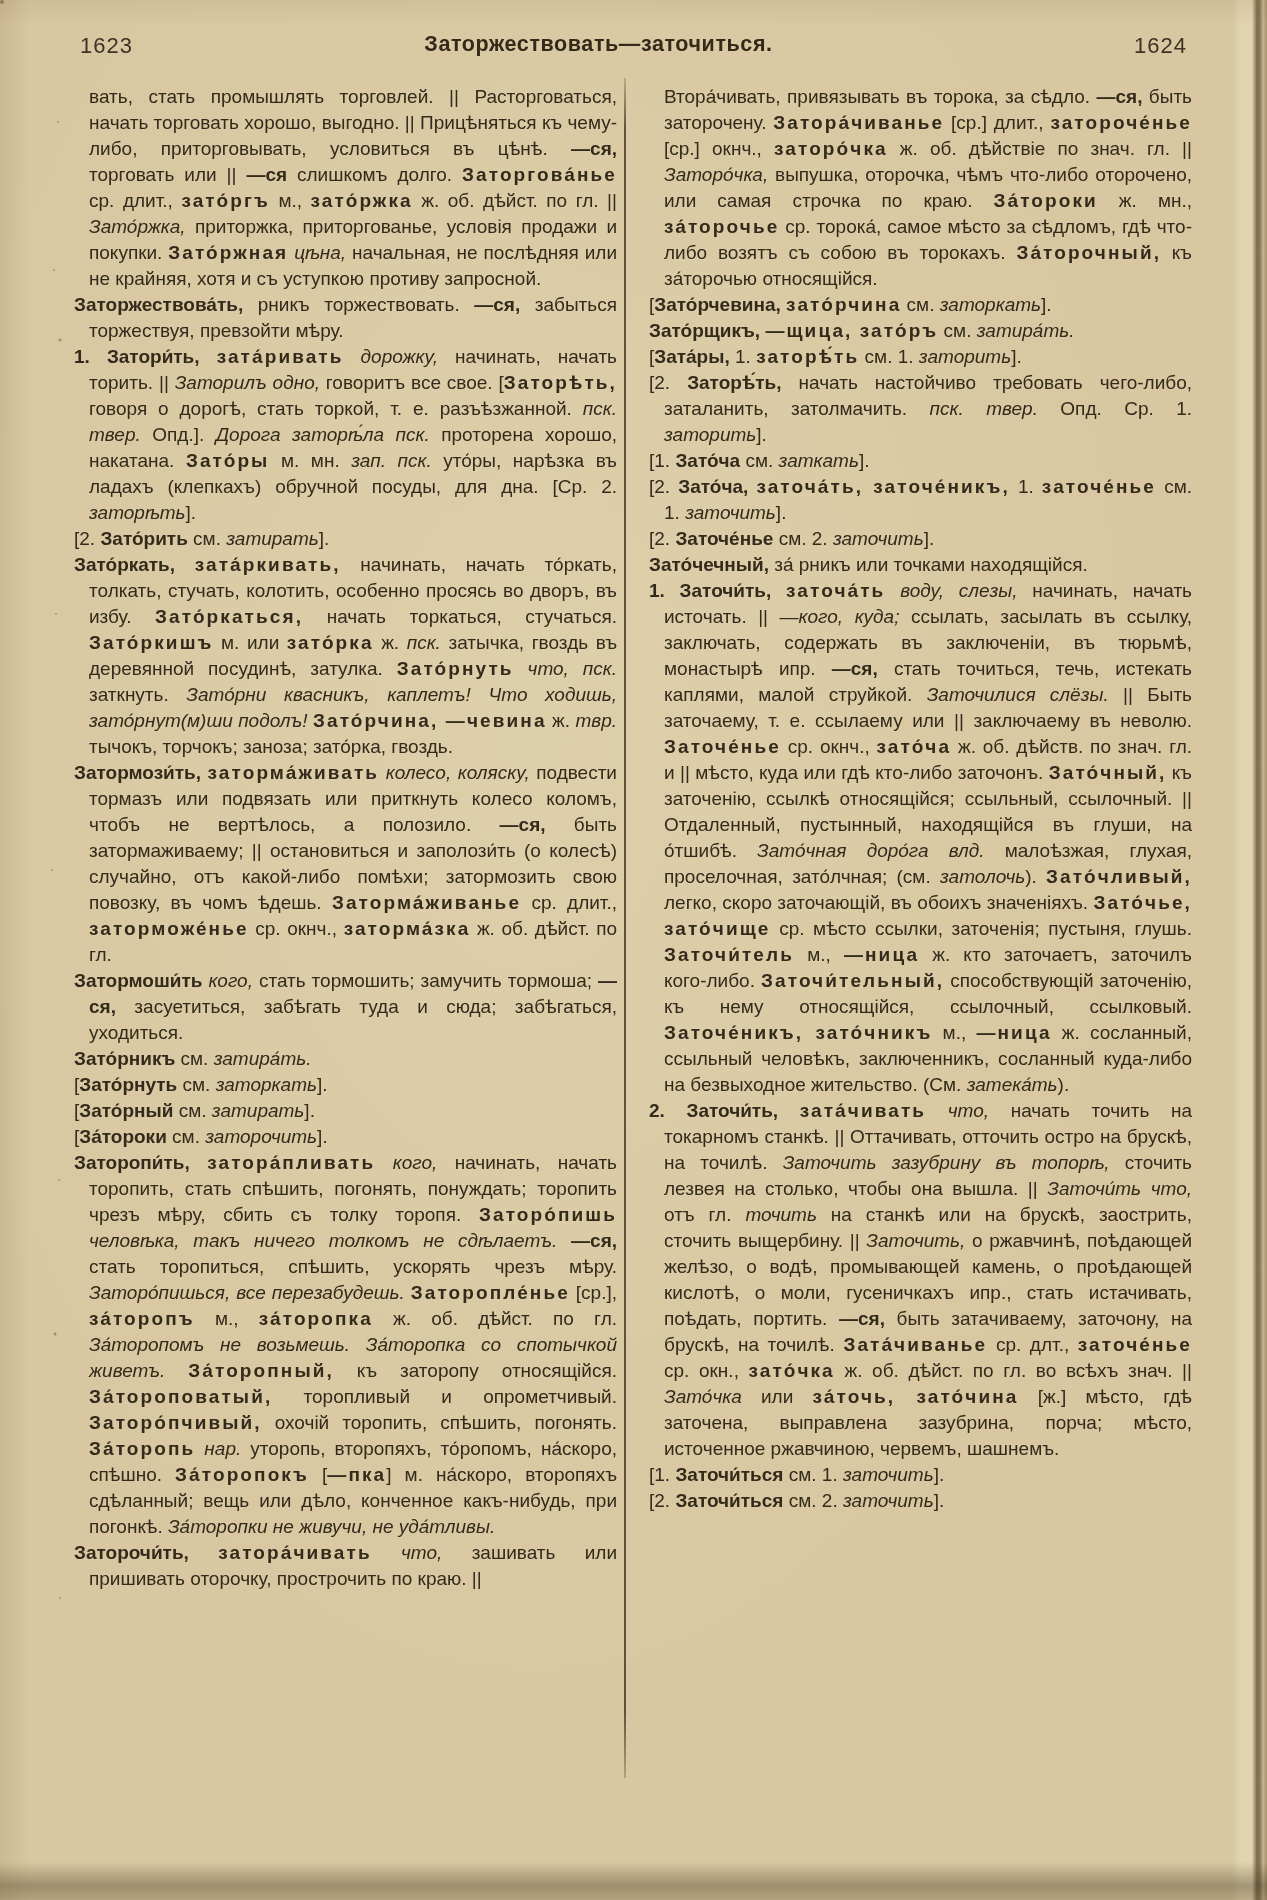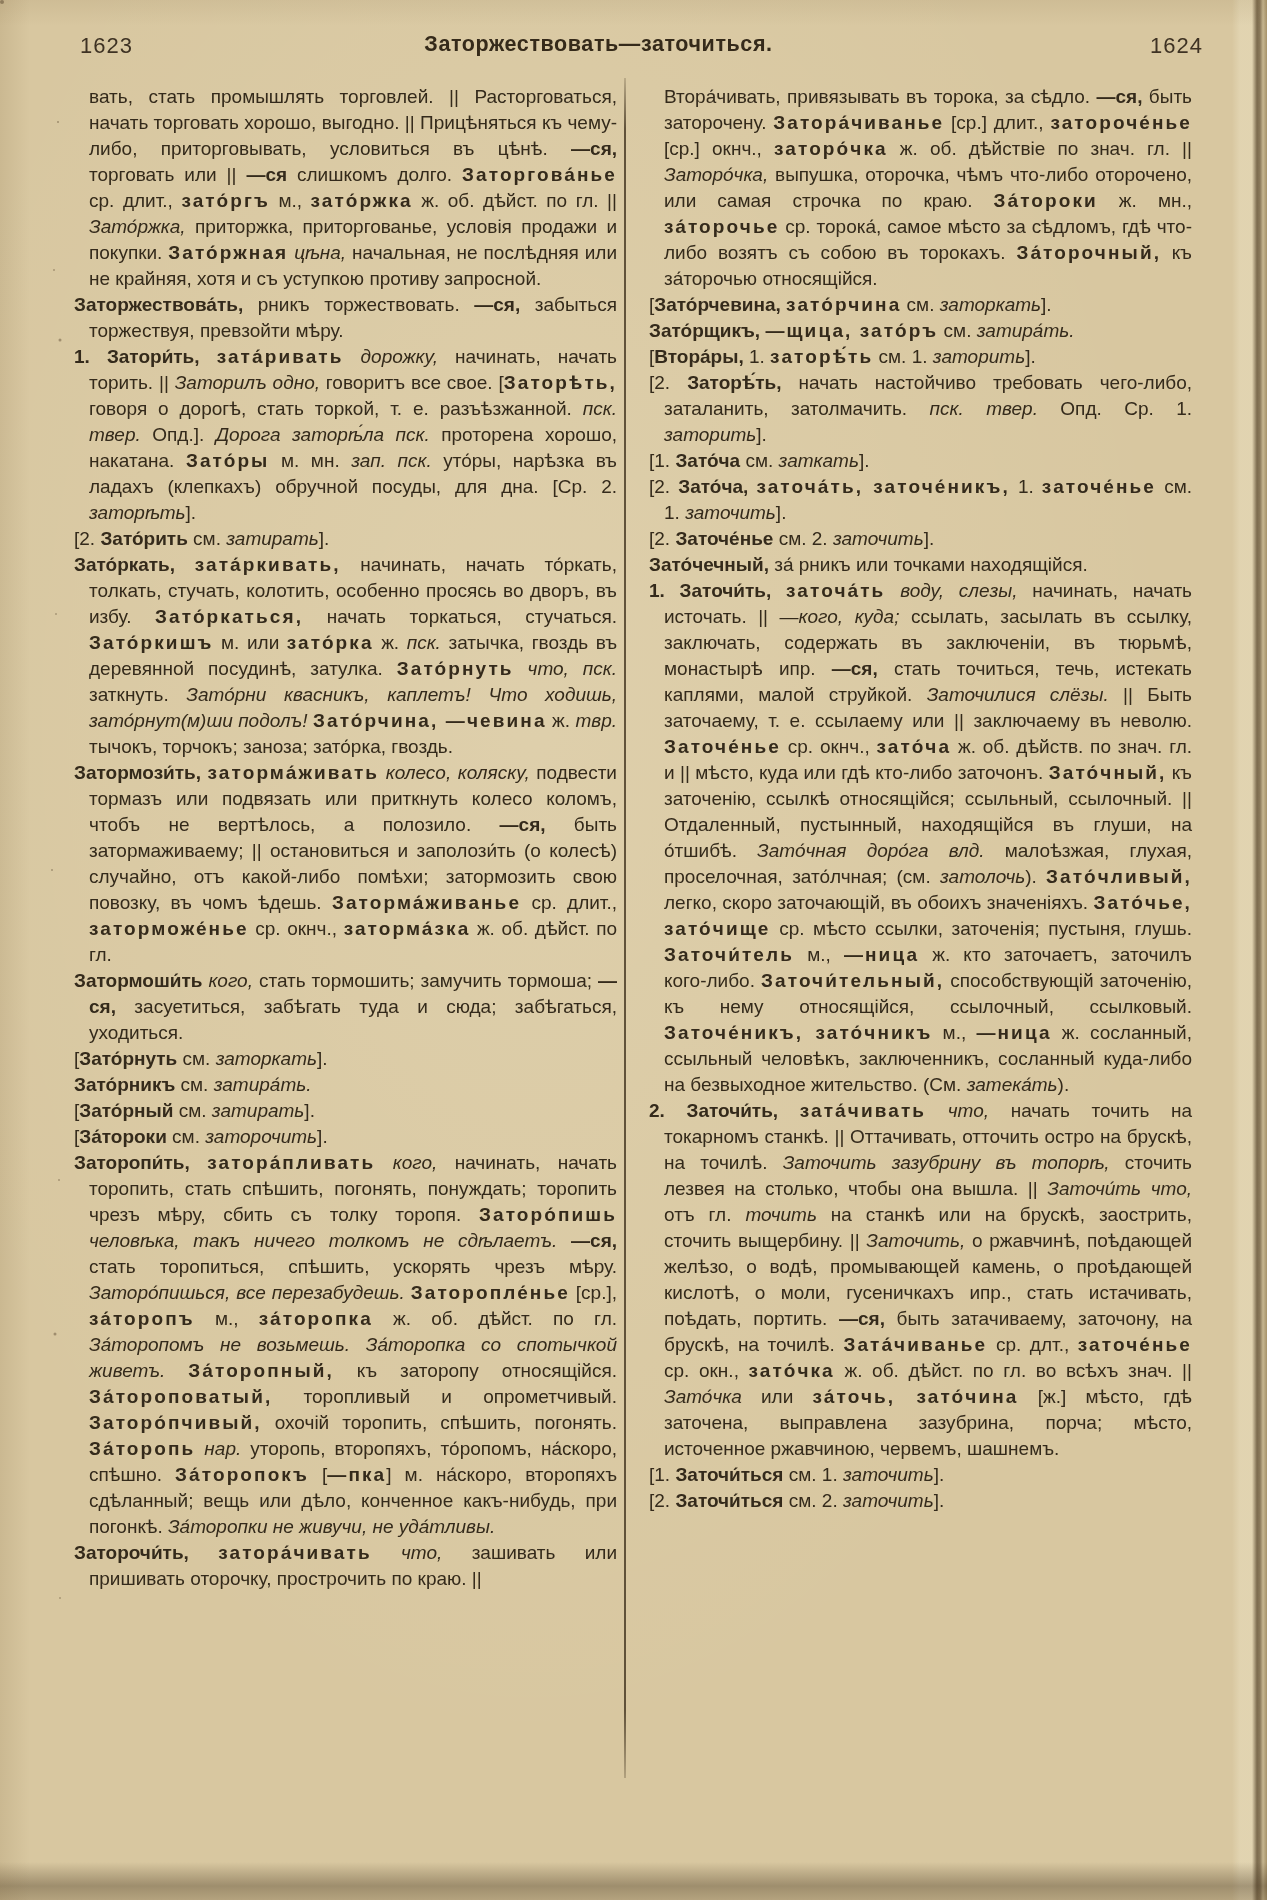--- a/index.html
+++ b/index.html
@@ -14,21 +14,21 @@
       linear-gradient(to bottom, rgba(120,95,55,.10) 0px, rgba(120,95,55,0) 26px),
       linear-gradient(to bottom, rgba(64,48,26,0) 1862px, rgba(64,48,26,.38) 1886px, rgba(98,78,48,.30) 1900px),
       linear-gradient(to right, rgba(0,0,0,0) 1232px, rgba(233,222,190,.55) 1240px, rgba(233,222,190,.55) 1252px, rgba(74,57,33,.65) 1257px, rgba(74,57,33,.55) 1260px, rgba(196,180,142,.9) 1263px, rgba(160,140,100,.9) 1267px),
       #d8c7a0;
     font-family:Liberation Sans, sans-serif;
     color:#342a1b;
   }
   
   .pgnum { position:absolute; top:33px; font-size:22px; letter-spacing:1px; color:#3e3223; }
   .pgnum.left  { left:80px; }
-  .pgnum.right { right:64px;text-align:center; }
+  .pgnum.right { right:80px;text-align:center; }
   .running-title {
     position:absolute; top:32px; left:0; right:70px;
     text-align:center; font-size:21.5px; font-weight:bold;
     letter-spacing:.6px; color:#352a1a;
   }
   
   .col {
     position:absolute; top:84px; width:543px;
     font-size:19px; line-height:26px;
     text-align:justify;
@@ -74,32 +74,32 @@
   <div class="divider"></div>
 
   <div class="col left">
       <p class="entry cont"><span class="seg-n">вать, стать промышлять торговлей. || Расторговаться, начать торговать хорошо, выгодно. || Прицѣняться къ чему-либо, приторговывать, условиться въ цѣнѣ. </span><span class="seg-b">—ся,</span><span class="seg-n"> торговать или || </span><span class="seg-b">—ся</span><span class="seg-n"> слишкомъ долго. </span><span class="seg-s">Заторгова́нье</span><span class="seg-n"> ср. длит., </span><span class="seg-s">зато́ргъ</span><span class="seg-n"> м., </span><span class="seg-s">зато́ржка</span><span class="seg-n"> ж. об. дѣйст. по гл. || </span><span class="seg-i">Зато́ржка,</span><span class="seg-n"> приторжка, приторгованье, условія продажи и покупки. </span><span class="seg-s">Зато́ржная</span><span class="seg-n"> </span><span class="seg-i">цѣна,</span><span class="seg-n"> начальная, не послѣдняя или не крайняя, хотя и съ уступкою противу запросной.</span></p>
       <p class="entry"><span class="seg-b">Заторжествова́ть,</span><span class="seg-n"> рникъ торжествовать. </span><span class="seg-b">—ся,</span><span class="seg-n"> забыться торжествуя, превзойти мѣру.</span></p>
       <p class="entry"><span class="seg-b">1. Затори́ть,</span><span class="seg-n"> </span><span class="seg-s">зата́ривать</span><span class="seg-n"> </span><span class="seg-i">дорожку,</span><span class="seg-n"> начинать, начать торить. || </span><span class="seg-i">Заторилъ одно,</span><span class="seg-n"> говоритъ все свое. [</span><span class="seg-s">Заторѣть,</span><span class="seg-n"> говоря о дорогѣ, стать торкой, т. е. разъѣзжанной. </span><span class="seg-i">пск. твер.</span><span class="seg-n"> Опд.]. </span><span class="seg-i">Дорога заторѣ́ла пск.</span><span class="seg-n"> проторена хорошо, накатана. </span><span class="seg-s">Зато́ры</span><span class="seg-n"> м. мн. </span><span class="seg-i">зап. пск.</span><span class="seg-n"> уто́ры, нарѣзка въ ладахъ (клепкахъ) обручной посуды, для дна. [Ср. 2. </span><span class="seg-i">заторѣть</span><span class="seg-n">].</span></p>
       <p class="entry"><span class="seg-n">[2. </span><span class="seg-b">Зато́рить</span><span class="seg-n"> см. </span><span class="seg-i">затирать</span><span class="seg-n">].</span></p>
       <p class="entry"><span class="seg-b">Зато́ркать,</span><span class="seg-n"> </span><span class="seg-s">зата́ркивать,</span><span class="seg-n"> начинать, начать то́ркать, толкать, стучать, колотить, особенно просясь во дворъ, въ избу. </span><span class="seg-s">Зато́ркаться,</span><span class="seg-n"> начать торкаться, стучаться. </span><span class="seg-s">Зато́ркишъ</span><span class="seg-n"> м. или </span><span class="seg-s">зато́рка</span><span class="seg-n"> ж. </span><span class="seg-i">пск.</span><span class="seg-n"> затычка, гвоздь въ деревянной посудинѣ, затулка. </span><span class="seg-s">Зато́рнуть</span><span class="seg-n"> </span><span class="seg-i">что, пск.</span><span class="seg-n"> заткнуть. </span><span class="seg-i">Зато́рни квасникъ, каплетъ! Что ходишь, зато́рнут(м)ши подолъ!</span><span class="seg-n"> </span><span class="seg-s">Зато́рчина, —чевина</span><span class="seg-n"> ж. </span><span class="seg-i">твр.</span><span class="seg-n"> тычокъ, торчокъ; заноза; зато́рка, гвоздь.</span></p>
       <p class="entry"><span class="seg-b">Затормози́ть,</span><span class="seg-n"> </span><span class="seg-s">заторма́живать</span><span class="seg-n"> </span><span class="seg-i">колесо, коляску,</span><span class="seg-n"> подвести тормазъ или подвязать или приткнуть колесо коломъ, чтобъ не вертѣлось, а полозило. </span><span class="seg-b">—ся,</span><span class="seg-n"> быть затормаживаему; || остановиться и заполози́ть (о колесѣ) случайно, отъ какой-либо помѣхи; затормозить свою повозку, въ чомъ ѣдешь. </span><span class="seg-s">Заторма́живанье</span><span class="seg-n"> ср. длит., </span><span class="seg-s">заторможе́нье</span><span class="seg-n"> ср. окнч., </span><span class="seg-s">заторма́зка</span><span class="seg-n"> ж. об. дѣйст. по гл.</span></p>
       <p class="entry"><span class="seg-b">Затормоши́ть</span><span class="seg-n"> </span><span class="seg-i">кого,</span><span class="seg-n"> стать тормошить; замучить тормоша; </span><span class="seg-b">—ся,</span><span class="seg-n"> засуетиться, забѣгать туда и сюда; забѣгаться, уходиться.</span></p>
+      <p class="entry"><span class="seg-b">Зато́рникъ</span><span class="seg-n"> см. </span><span class="seg-i">затира́ть.</span></p>
       <p class="entry"><span class="seg-n">[</span><span class="seg-b">Зато́рнуть</span><span class="seg-n"> см. </span><span class="seg-i">заторкать</span><span class="seg-n">].</span></p>
-      <p class="entry"><span class="seg-b">Зато́рникъ</span><span class="seg-n"> см. </span><span class="seg-i">затира́ть.</span></p>
       <p class="entry"><span class="seg-n">[</span><span class="seg-b">Зато́рный</span><span class="seg-n"> см. </span><span class="seg-i">затирать</span><span class="seg-n">].</span></p>
       <p class="entry"><span class="seg-n">[</span><span class="seg-b">За́тороки</span><span class="seg-n"> см. </span><span class="seg-i">заторочить</span><span class="seg-n">].</span></p>
       <p class="entry"><span class="seg-b">Заторопи́ть,</span><span class="seg-n"> </span><span class="seg-s">затора́пливать</span><span class="seg-n"> </span><span class="seg-i">кого,</span><span class="seg-n"> начинать, начать торопить, стать спѣшить, погонять, понуждать; торопить чрезъ мѣру, сбить съ толку торопя. </span><span class="seg-s">Заторо́пишь</span><span class="seg-n"> </span><span class="seg-i">человѣка, такъ ничего толкомъ не сдѣлаетъ.</span><span class="seg-n"> </span><span class="seg-b">—ся,</span><span class="seg-n"> стать торопиться, спѣшить, ускорять чрезъ мѣру. </span><span class="seg-i">Заторо́пишься, все перезабудешь.</span><span class="seg-n"> </span><span class="seg-s">Заторопле́нье</span><span class="seg-n"> [ср.], </span><span class="seg-s">за́торопъ</span><span class="seg-n"> м., </span><span class="seg-s">за́торопка</span><span class="seg-n"> ж. об. дѣйст. по гл. </span><span class="seg-i">За́торопомъ не возьмешь. За́торопка со спотычкой живетъ.</span><span class="seg-n"> </span><span class="seg-s">За́торопный,</span><span class="seg-n"> къ заторопу относящійся. </span><span class="seg-s">За́тороповатый,</span><span class="seg-n"> торопливый и опрометчивый. </span><span class="seg-s">Заторо́пчивый,</span><span class="seg-n"> охочій торопить, спѣшить, погонять. </span><span class="seg-s">За́торопь</span><span class="seg-n"> </span><span class="seg-i">нар.</span><span class="seg-n"> уторопь, второпяхъ, то́ропомъ, на́скоро, спѣшно. </span><span class="seg-s">За́торопокъ</span><span class="seg-n"> [</span><span class="seg-s">—пка</span><span class="seg-n">] м. на́скоро, второпяхъ сдѣланный; вещь или дѣло, конченное какъ-нибудь, при погонкѣ. </span><span class="seg-i">За́торопки не живучи, не уда́тливы.</span></p>
       <p class="entry"><span class="seg-b">Заторочи́ть,</span><span class="seg-n"> </span><span class="seg-s">затора́чивать</span><span class="seg-n"> </span><span class="seg-i">что,</span><span class="seg-n"> зашивать или пришивать оторочку, прострочить по краю. ||</span></p>
     </div>
   <div class="col right">
       <p class="entry cont"><span class="seg-n">Втора́чивать, привязывать въ торока, за сѣдло. </span><span class="seg-b">—ся,</span><span class="seg-n"> быть заторочену. </span><span class="seg-s">Затора́чиванье</span><span class="seg-n"> [ср.] длит., </span><span class="seg-s">затороче́нье</span><span class="seg-n"> [ср.] окнч., </span><span class="seg-s">заторо́чка</span><span class="seg-n"> ж. об. дѣйствіе по знач. гл. || </span><span class="seg-i">Заторо́чка,</span><span class="seg-n"> выпушка, оторочка, чѣмъ что-либо оторочено, или самая строчка по краю. </span><span class="seg-s">За́тороки</span><span class="seg-n"> ж. мн., </span><span class="seg-s">за́торочье</span><span class="seg-n"> ср. торока́, самое мѣсто за сѣдломъ, гдѣ что-либо возятъ съ собою въ торокахъ. </span><span class="seg-s">За́торочный,</span><span class="seg-n"> къ за́торочью относящійся.</span></p>
       <p class="entry"><span class="seg-n">[</span><span class="seg-b">Зато́рчевина,</span><span class="seg-n"> </span><span class="seg-s">зато́рчина</span><span class="seg-n"> см. </span><span class="seg-i">заторкать</span><span class="seg-n">].</span></p>
       <p class="entry"><span class="seg-b">Зато́рщикъ,</span><span class="seg-n"> </span><span class="seg-s">—щица, зато́ръ</span><span class="seg-n"> см. </span><span class="seg-i">затира́ть.</span></p>
-      <p class="entry"><span class="seg-n">[</span><span class="seg-b">Втора́ры,</span><span class="seg-n"> 1. </span><span class="seg-s">заторѣ́ть</span><span class="seg-n"> см. 1. </span><span class="seg-i">заторить</span><span class="seg-n">].</span></p>
+      <p class="entry"><span class="seg-n">[</span><span class="seg-b">Зата́ры,</span><span class="seg-n"> 1. </span><span class="seg-s">заторѣ́ть</span><span class="seg-n"> см. 1. </span><span class="seg-i">заторить</span><span class="seg-n">].</span></p>
       <p class="entry"><span class="seg-n">[2. </span><span class="seg-b">Заторѣ́ть,</span><span class="seg-n"> начать настойчиво требовать чего-либо, заталанить, затолмачить. </span><span class="seg-i">пск. твер.</span><span class="seg-n"> Опд. Ср. 1. </span><span class="seg-i">заторить</span><span class="seg-n">].</span></p>
       <p class="entry"><span class="seg-n">[1. </span><span class="seg-b">Зато́ча</span><span class="seg-n"> см. </span><span class="seg-i">заткать</span><span class="seg-n">].</span></p>
       <p class="entry"><span class="seg-n">[2. </span><span class="seg-b">Зато́ча,</span><span class="seg-n"> </span><span class="seg-s">заточа́ть, заточе́никъ,</span><span class="seg-n"> 1. </span><span class="seg-s">заточе́нье</span><span class="seg-n"> см. 1. </span><span class="seg-i">заточить</span><span class="seg-n">].</span></p>
       <p class="entry"><span class="seg-n">[2. </span><span class="seg-b">Заточе́нье</span><span class="seg-n"> см. 2. </span><span class="seg-i">заточить</span><span class="seg-n">].</span></p>
       <p class="entry"><span class="seg-b">Зато́чечный,</span><span class="seg-n"> за́ рникъ или точками находящійся.</span></p>
       <p class="entry"><span class="seg-b">1. Заточи́ть,</span><span class="seg-n"> </span><span class="seg-s">заточа́ть</span><span class="seg-n"> </span><span class="seg-i">воду, слезы,</span><span class="seg-n"> начинать, начать источать. || —</span><span class="seg-i">кого, куда;</span><span class="seg-n"> ссылать, засылать въ ссылку, заключать, содержать въ заключеніи, въ тюрьмѣ, монастырѣ ипр. </span><span class="seg-b">—ся,</span><span class="seg-n"> стать точиться, течь, истекать каплями, малой струйкой. </span><span class="seg-i">Заточилися слёзы.</span><span class="seg-n"> || Быть заточаему, т. е. ссылаему или || заключаему въ неволю. </span><span class="seg-s">Заточе́нье</span><span class="seg-n"> ср. окнч., </span><span class="seg-s">зато́ча</span><span class="seg-n"> ж. об. дѣйств. по знач. гл. и || мѣсто, куда или гдѣ кто-либо заточонъ. </span><span class="seg-s">Зато́чный,</span><span class="seg-n"> къ заточенію, ссылкѣ относящійся; ссыльный, ссылочный. || Отдаленный, пустынный, находящійся въ глуши, на о́тшибѣ. </span><span class="seg-i">Зато́чная доро́га</span><span class="seg-n"> </span><span class="seg-i">влд.</span><span class="seg-n"> малоѣзжая, глухая, проселочная, зато́лчная; (см. </span><span class="seg-i">затолочь</span><span class="seg-n">). </span><span class="seg-s">Зато́чливый,</span><span class="seg-n"> легко, скоро заточающій, въ обоихъ значеніяхъ. </span><span class="seg-s">Зато́чье, зато́чище</span><span class="seg-n"> ср. мѣсто ссылки, заточенія; пустыня, глушь. </span><span class="seg-s">Заточи́тель</span><span class="seg-n"> м., </span><span class="seg-s">—ница</span><span class="seg-n"> ж. кто заточаетъ, заточилъ кого-либо. </span><span class="seg-s">Заточи́тельный,</span><span class="seg-n"> способствующій заточенію, къ нему относящійся, ссылочный, ссылковый. </span><span class="seg-s">Заточе́никъ, зато́чникъ</span><span class="seg-n"> м., </span><span class="seg-s">—ница</span><span class="seg-n"> ж. сосланный, ссыльный человѣкъ, заключенникъ, сосланный куда-либо на безвыходное жительство. (См. </span><span class="seg-i">затека́ть</span><span class="seg-n">).</span></p>
       <p class="entry"><span class="seg-b">2. Заточи́ть,</span><span class="seg-n"> </span><span class="seg-s">зата́чивать</span><span class="seg-n"> </span><span class="seg-i">что,</span><span class="seg-n"> начать точить на токарномъ станкѣ. || Оттачивать, отточить остро на брускѣ, на точилѣ. </span><span class="seg-i">Заточить зазубрину въ топорѣ,</span><span class="seg-n"> сточить лезвея на столько, чтобы она вышла. || </span><span class="seg-i">Заточи́ть что,</span><span class="seg-n"> отъ гл. </span><span class="seg-i">точить</span><span class="seg-n"> на станкѣ или на брускѣ, заострить, сточить выщербину. || </span><span class="seg-i">Заточить,</span><span class="seg-n"> о ржавчинѣ, поѣдающей желѣзо, о водѣ, промывающей камень, о проѣдающей кислотѣ, о моли, гусеничкахъ ипр., стать истачивать, поѣдать, портить. </span><span class="seg-b">—ся,</span><span class="seg-n"> быть затачиваему, заточону, на брускѣ, на точилѣ. </span><span class="seg-s">Зата́чиванье</span><span class="seg-n"> ср. длт., </span><span class="seg-s">заточе́нье</span><span class="seg-n"> ср. окн., </span><span class="seg-s">зато́чка</span><span class="seg-n"> ж. об. дѣйст. по гл. во всѣхъ знач. || </span><span class="seg-i">Зато́чка</span><span class="seg-n"> или </span><span class="seg-s">за́точь, зато́чина</span><span class="seg-n"> [ж.] мѣсто, гдѣ заточена, выправлена зазубрина, порча; мѣсто, источенное ржавчиною, червемъ, шашнемъ.</span></p>
       <p class="entry"><span class="seg-n">[1. </span><span class="seg-b">Заточи́ться</span><span class="seg-n"> см. 1. </span><span class="seg-i">заточить</span><span class="seg-n">].</span></p>
       <p class="entry"><span class="seg-n">[2. </span><span class="seg-b">Заточи́ться</span><span class="seg-n"> см. 2. </span><span class="seg-i">заточить</span><span class="seg-n">].</span></p>
     </div>

